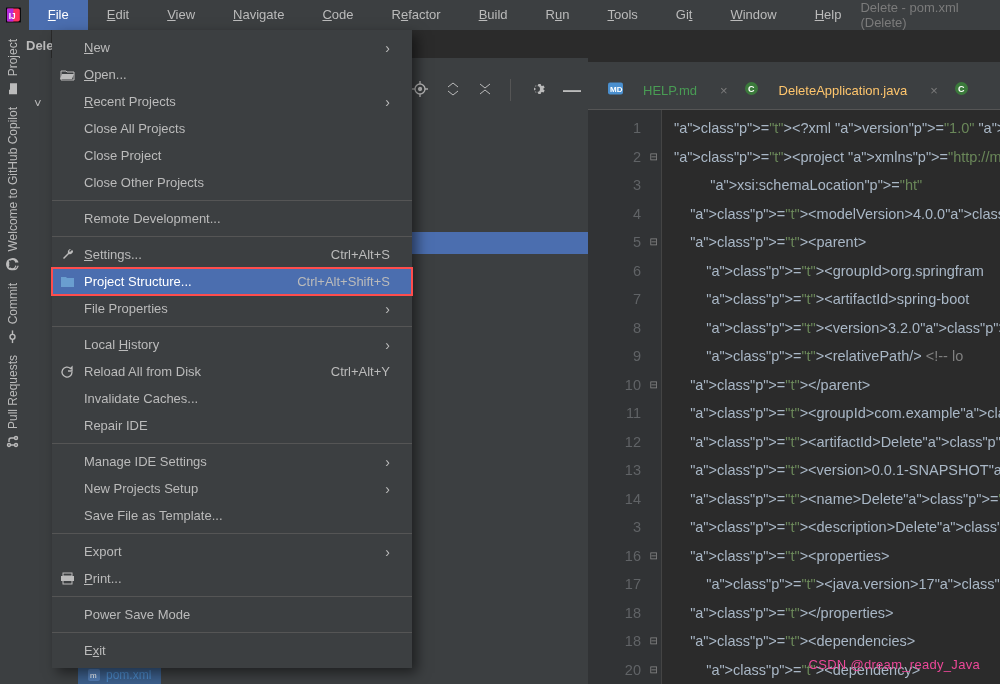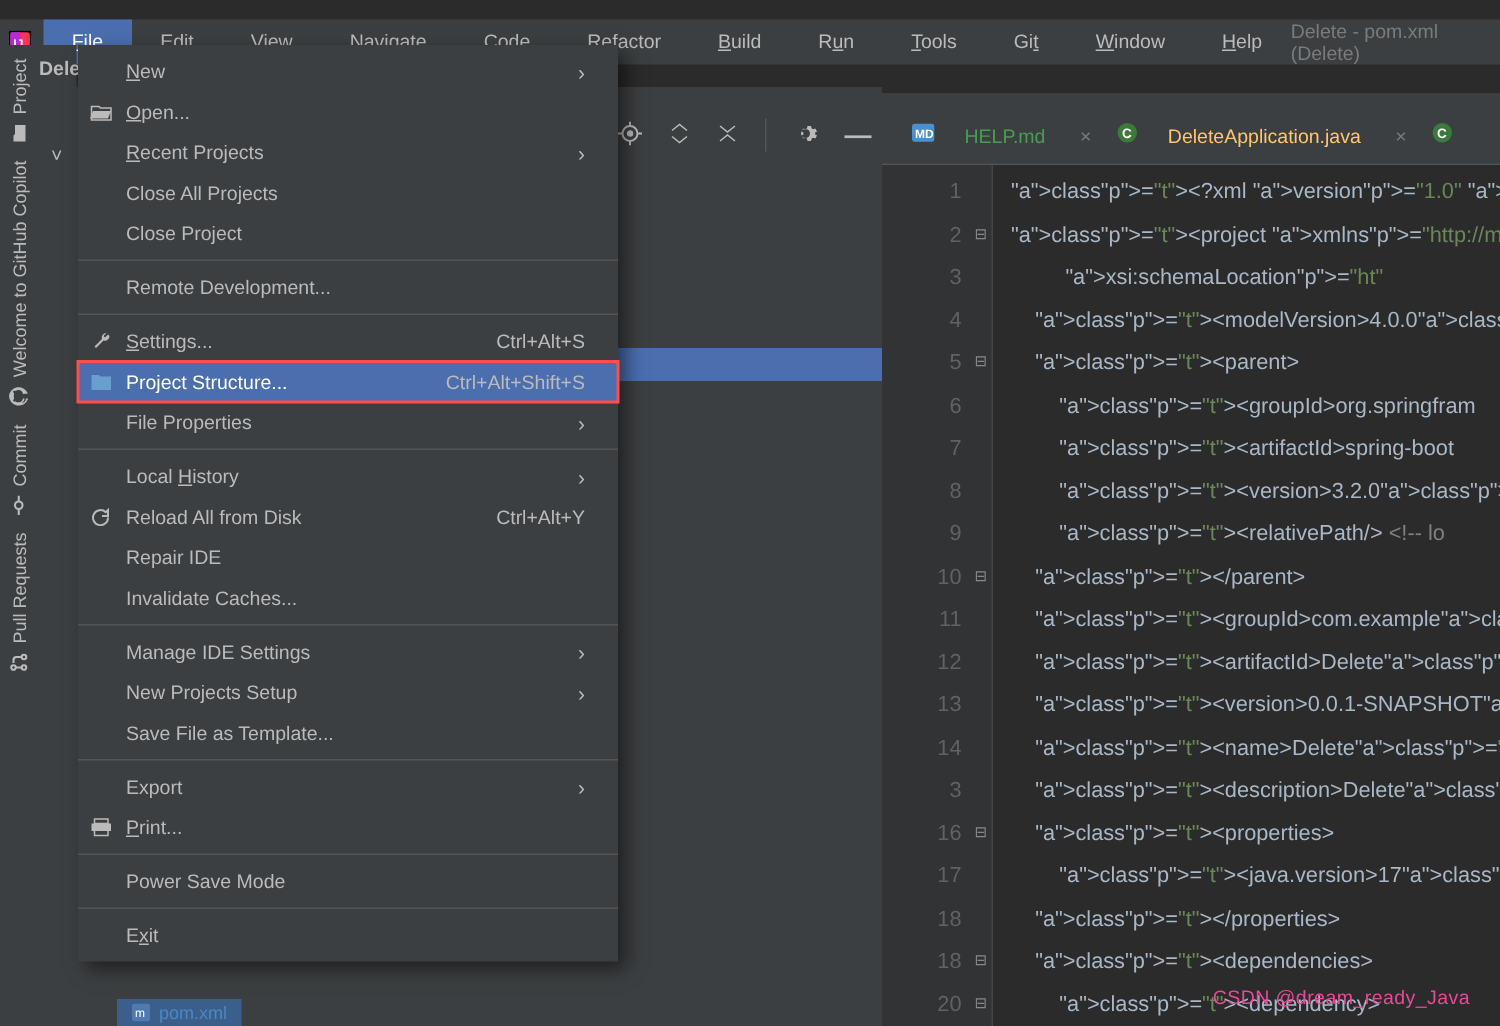--- a/index.html
+++ b/index.html
@@ -20,21 +20,21 @@
     --val:#6897bb;
     --kw:#cc7832;
     --comment:#808080;
     --tab-active:#ffc66d;
     --tab-green:#499c54;
     --editor-border:#555555;
   }
   *{box-sizing:border-box;margin:0;padding:0;font-family:"Segoe UI",sans-serif;}
   body{width:1000px;height:684px;overflow:hidden;background:var(--bg-dark);color:var(--text);font-size:13px;position:relative;}
   
-  .menubar{height:30px;background:var(--bg);display:flex;align-items:center;padding:0 6px;margin-top:13px;}
+  .menubar{height:30px;background:var(--bg);display:flex;align-items:center;padding:0 6px;}
   .app-icon{width:18px;height:18px;margin-right:8px;}
   .menubar-item{padding:0 19px;height:30px;line-height:30px;cursor:default;}
   .menubar-item.active{background:var(--hover);color:#fff;}
   .menubar-item .mn{text-decoration:underline;}
   .win-title{margin-left:auto;color:var(--text-dim);padding-right:12px;}
   
   .toolstripe{position:absolute;left:0;top:30px;bottom:0;width:26px;background:var(--bg);display:flex;flex-direction:column;align-items:center;padding-top:3px;gap:14px;}
   .toolstripe .vtab{writing-mode:vertical-rl;transform:rotate(180deg);font-size:12px;color:var(--text);padding:6px 0;cursor:default;display:flex;align-items:center;gap:6px;}
   .toolstripe svg{transform:rotate(90deg);}
   
@@ -173,20 +173,23 @@
     <div class="menu-item">
       <span><span class="mn">R</span>ecent Projects</span>
       <span class="sub">›</span>
     </div>
     <div class="menu-item">
       <span>Close All Projects</span>
     </div>
     <div class="menu-item">
       <span>Close Project</span>
     </div>
+    <div class="menu-item">
+      <span>Close Other Projects</span>
+    </div>
     <div class="menu-sep"></div>
     <div class="menu-item">
       <span>Remote Development...</span>
     </div>
     <div class="menu-sep"></div>
     <div class="menu-item">
       <span class="ico"><svg width="15" height="15" viewBox="0 0 15 15" fill="#bbb">
           <path d="M13 4a3 3 0 01-4 3L4 12l-1-1 5-5a3 3 0 013-4l-2 2 1 1 2-2z"></path>
         </svg></span>
       <span><span class="mn">S</span>ettings...</span>
@@ -209,24 +212,24 @@
       <span class="sub">›</span>
     </div>
     <div class="menu-item">
       <span class="ico"><svg width="15" height="15" viewBox="0 0 15 15" fill="none" stroke="#bbb" stroke-width="1.3">
           <path d="M12 8a5 5 0 11-1.5-3.5L12 3v4H8"></path>
         </svg></span>
       <span>Reload All from Disk</span>
       <span class="sc">Ctrl+Alt+Y</span>
     </div>
     <div class="menu-item">
+      <span>Invalidate Caches...</span>
+    </div>
+    <div class="menu-item">
       <span>Repair IDE</span>
-    </div>
-    <div class="menu-item">
-      <span>Invalidate Caches...</span>
     </div>
     <div class="menu-sep"></div>
     <div class="menu-item">
       <span>Manage IDE Settings</span>
       <span class="sub">›</span>
     </div>
     <div class="menu-item">
       <span>New Projects Setup</span>
       <span class="sub">›</span>
     </div>

